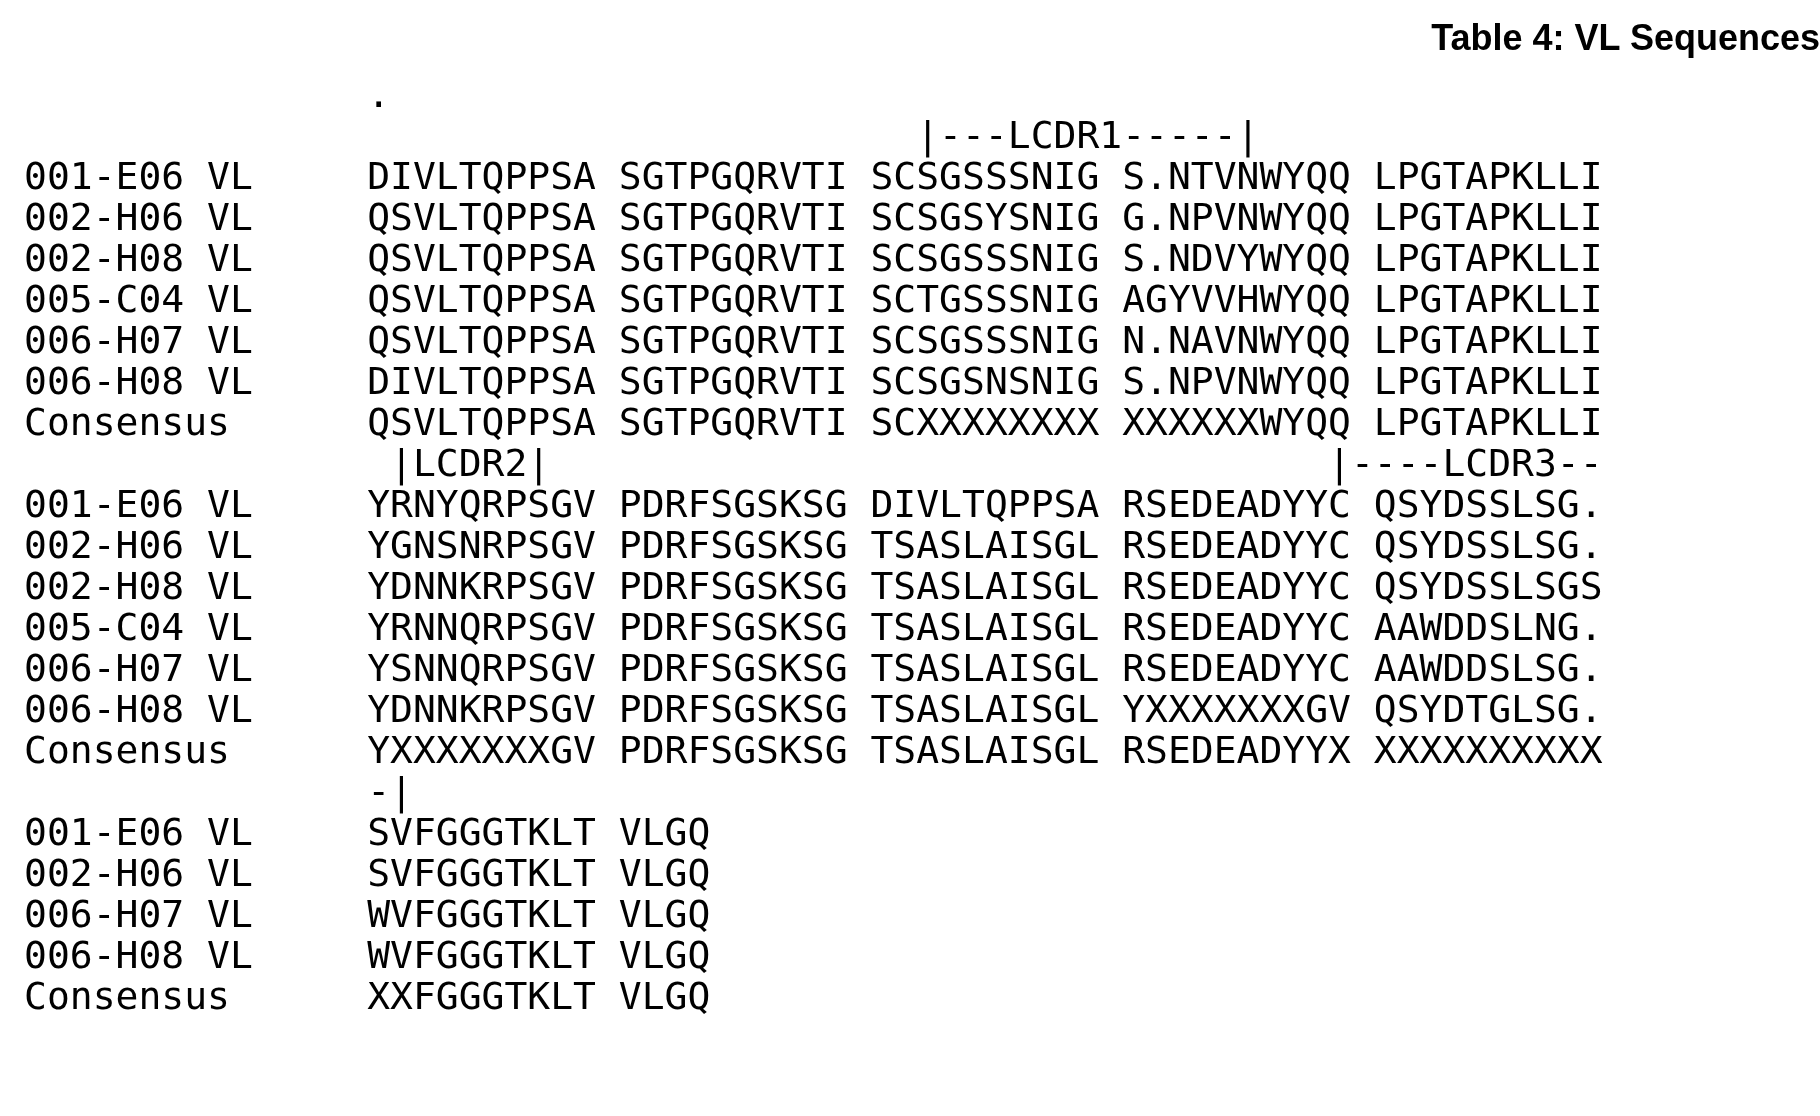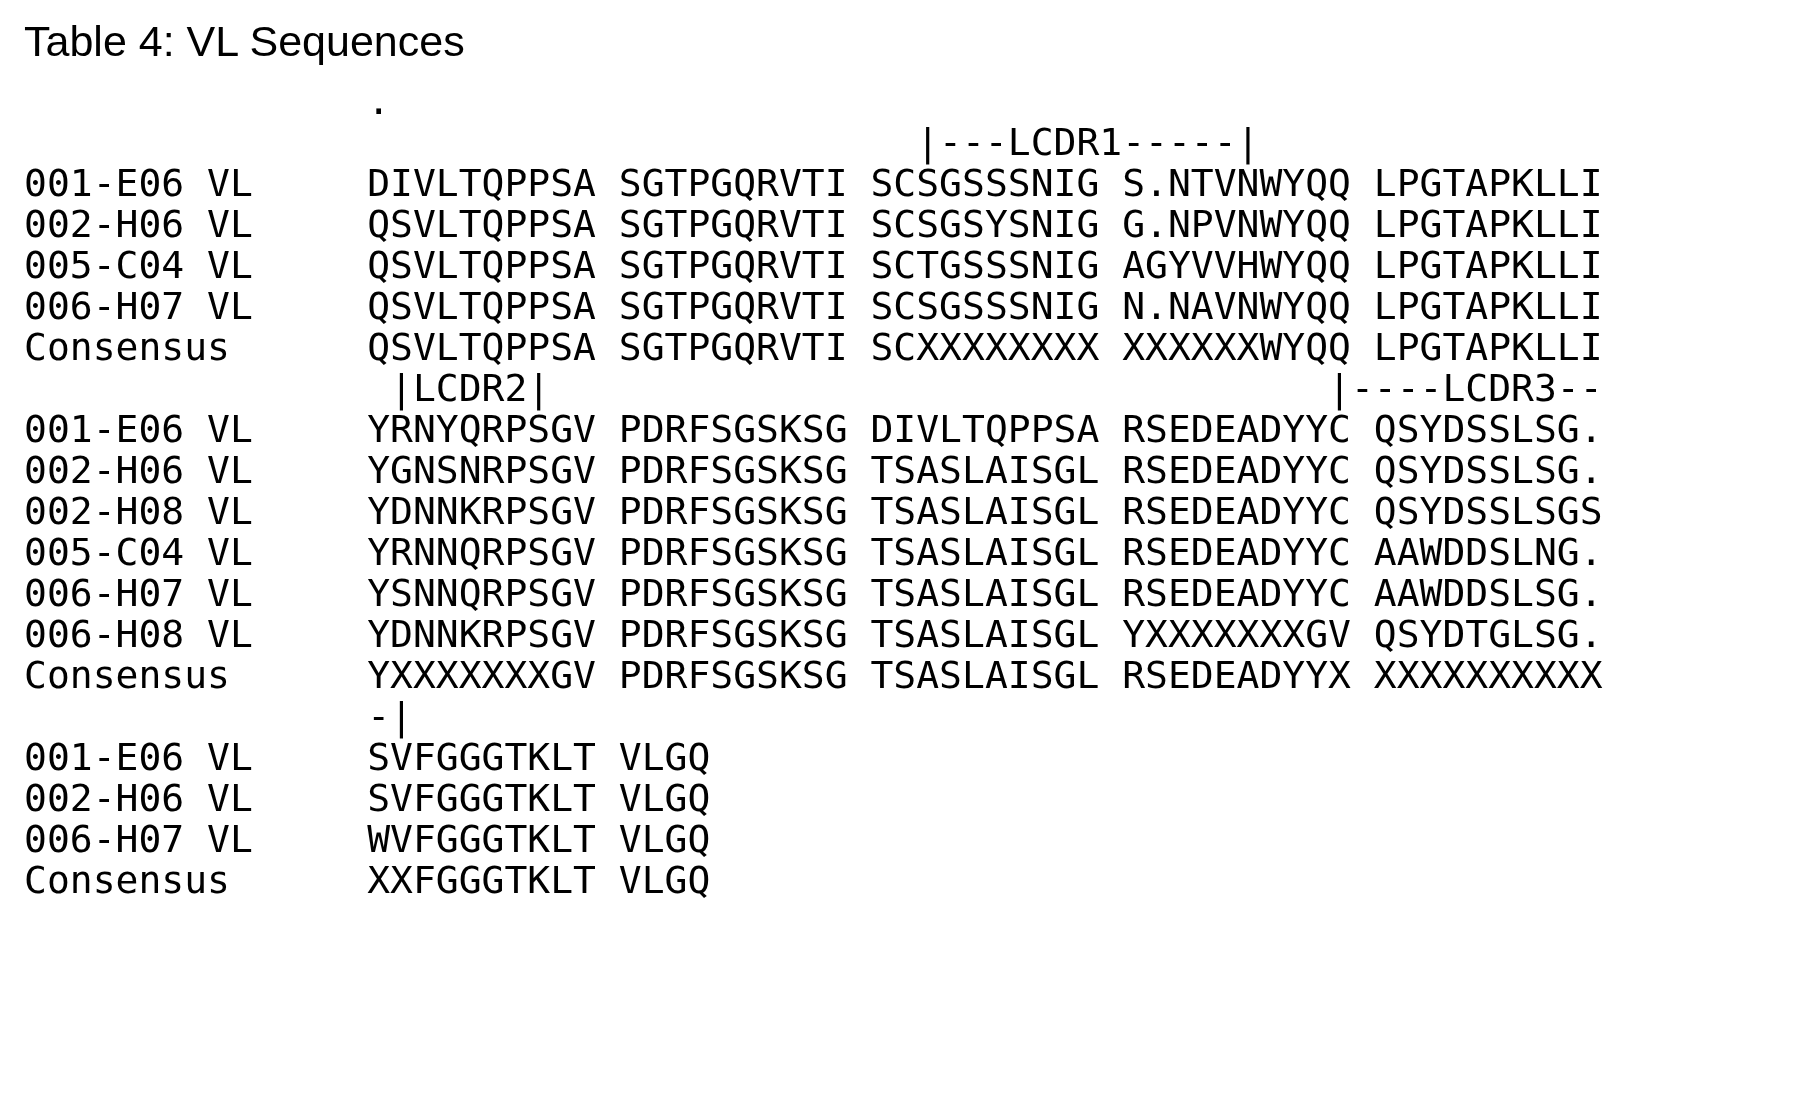--- a/index.html
+++ b/index.html
@@ -11,25 +11,26 @@
   .page {
     width: 1820px;
     height: 1116px;
     box-sizing: border-box;
     padding: 18px 0 0 24px;
     overflow: hidden;
     background: #ffffff;
   }
   .title {
     font-family: "Liberation Sans", sans-serif;
-    font-weight: normal;
-    font-size: 43px;
+    font-weight: bold;
+    font-size: 36px;
     line-height: 1.1;
     margin: 0 0 16px 0;
     color: #000000;
+    text-align: right;
   }
   .alignment {
     font-family: "DejaVu Sans Mono", "Liberation Mono", monospace;
     font-size: 38px;
     line-height: 41px;
     color: #000000;
   }
   .line {
     white-space: pre;
     height: 41px;
@@ -41,35 +42,38 @@
 
 <div class="page">
   <h1 class="title">Table 4: VL Sequences</h1>
 
   <div class="alignment">
       <div>
         <div class="line">               .</div>
         <div class="line">                                       |---LCDR1-----|</div>
         <div class="line"><span>001-E06 VL     </span><span>DIVLTQPPSA SGTPGQRVTI SCSGSSSNIG S.NTVNWYQQ LPGTAPKLLI</span></div>
         <div class="line"><span>002-H06 VL     </span><span>QSVLTQPPSA SGTPGQRVTI SCSGSYSNIG G.NPVNWYQQ LPGTAPKLLI</span></div>
+        <div class="line"><span>002-H08 VL     </span><span>QSVLTQPPSA SGTPGQRVTI SCSGSSSNIG S.NDVYWYQQ LPGTAPKLLI</span></div>
         <div class="line"><span>005-C04 VL     </span><span>QSVLTQPPSA SGTPGQRVTI SCTGSSSNIG AGYVVHWYQQ LPGTAPKLLI</span></div>
         <div class="line"><span>006-H07 VL     </span><span>QSVLTQPPSA SGTPGQRVTI SCSGSSSNIG N.NAVNWYQQ LPGTAPKLLI</span></div>
+        <div class="line"><span>006-H08 VL     </span><span>DIVLTQPPSA SGTPGQRVTI SCSGSNSNIG S.NPVNWYQQ LPGTAPKLLI</span></div>
         <div class="line"><span>Consensus      </span><span>QSVLTQPPSA SGTPGQRVTI SCXXXXXXXX XXXXXXWYQQ LPGTAPKLLI</span></div>
       </div>
       <div>
         <div class="line">                |LCDR2|                                  |----LCDR3--</div>
         <div class="line"><span>001-E06 VL     </span><span>YRNYQRPSGV PDRFSGSKSG DIVLTQPPSA RSEDEADYYC QSYDSSLSG.</span></div>
         <div class="line"><span>002-H06 VL     </span><span>YGNSNRPSGV PDRFSGSKSG TSASLAISGL RSEDEADYYC QSYDSSLSG.</span></div>
         <div class="line"><span>002-H08 VL     </span><span>YDNNKRPSGV PDRFSGSKSG TSASLAISGL RSEDEADYYC QSYDSSLSGS</span></div>
         <div class="line"><span>005-C04 VL     </span><span>YRNNQRPSGV PDRFSGSKSG TSASLAISGL RSEDEADYYC AAWDDSLNG.</span></div>
         <div class="line"><span>006-H07 VL     </span><span>YSNNQRPSGV PDRFSGSKSG TSASLAISGL RSEDEADYYC AAWDDSLSG.</span></div>
         <div class="line"><span>006-H08 VL     </span><span>YDNNKRPSGV PDRFSGSKSG TSASLAISGL YXXXXXXXGV QSYDTGLSG.</span></div>
         <div class="line"><span>Consensus      </span><span>YXXXXXXXGV PDRFSGSKSG TSASLAISGL RSEDEADYYX XXXXXXXXXX</span></div>
       </div>
       <div>
         <div class="line">               -|</div>
         <div class="line"><span>001-E06 VL     </span><span>SVFGGGTKLT VLGQ</span></div>
         <div class="line"><span>002-H06 VL     </span><span>SVFGGGTKLT VLGQ</span></div>
         <div class="line"><span>006-H07 VL     </span><span>WVFGGGTKLT VLGQ</span></div>
+        <div class="line"><span>006-H08 VL     </span><span>WVFGGGTKLT VLGQ</span></div>
         <div class="line"><span>Consensus      </span><span>XXFGGGTKLT VLGQ</span></div>
       </div>
     </div>
 </div>
 
 </body></html>

